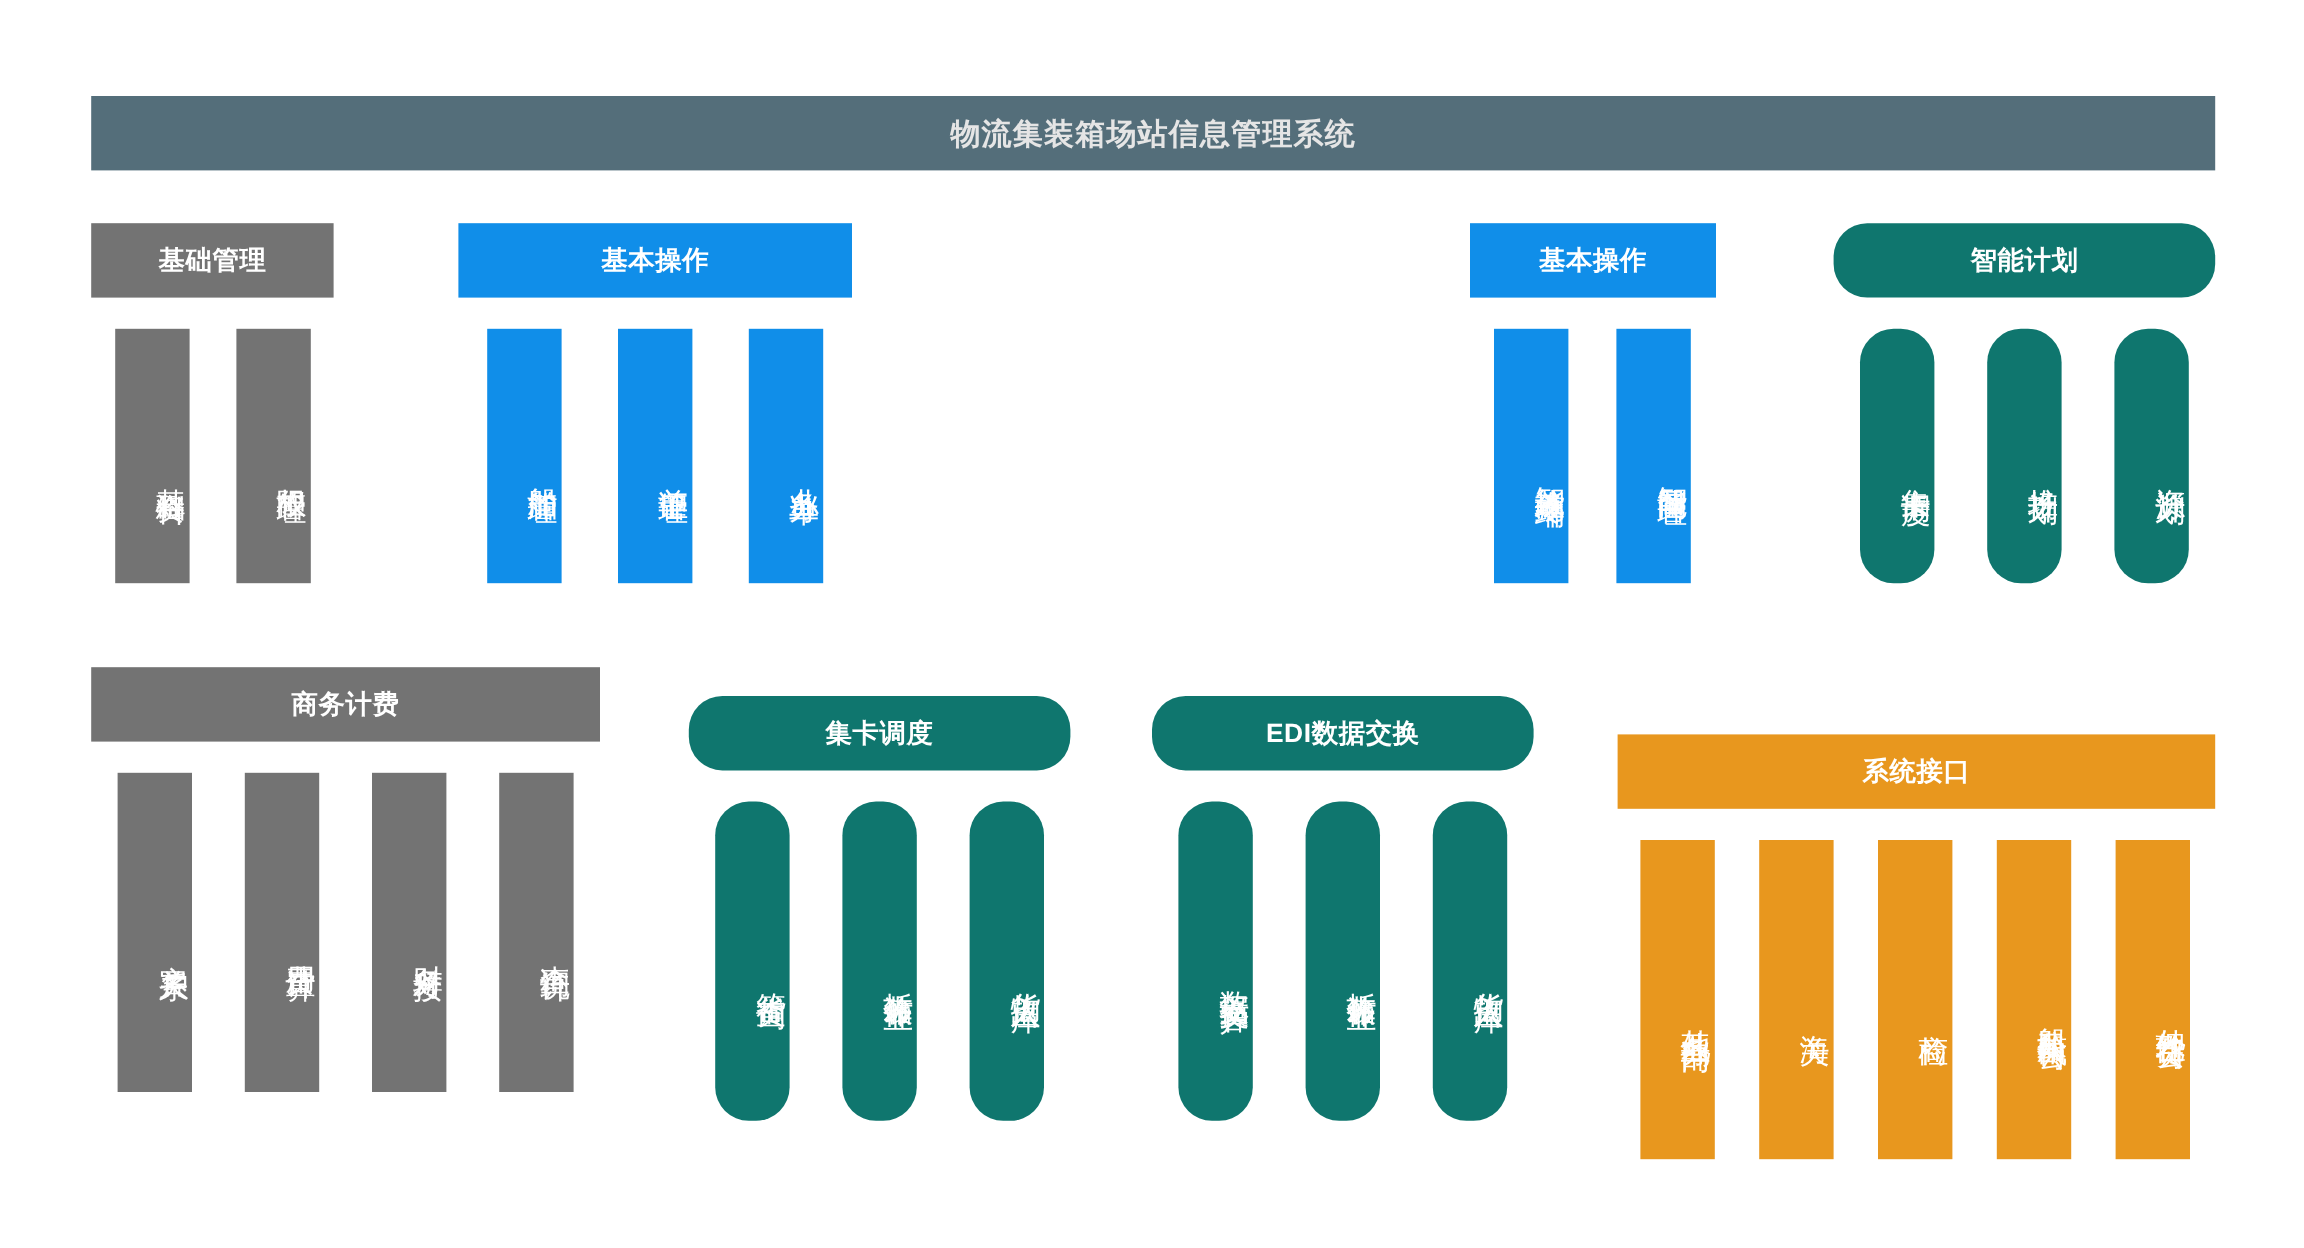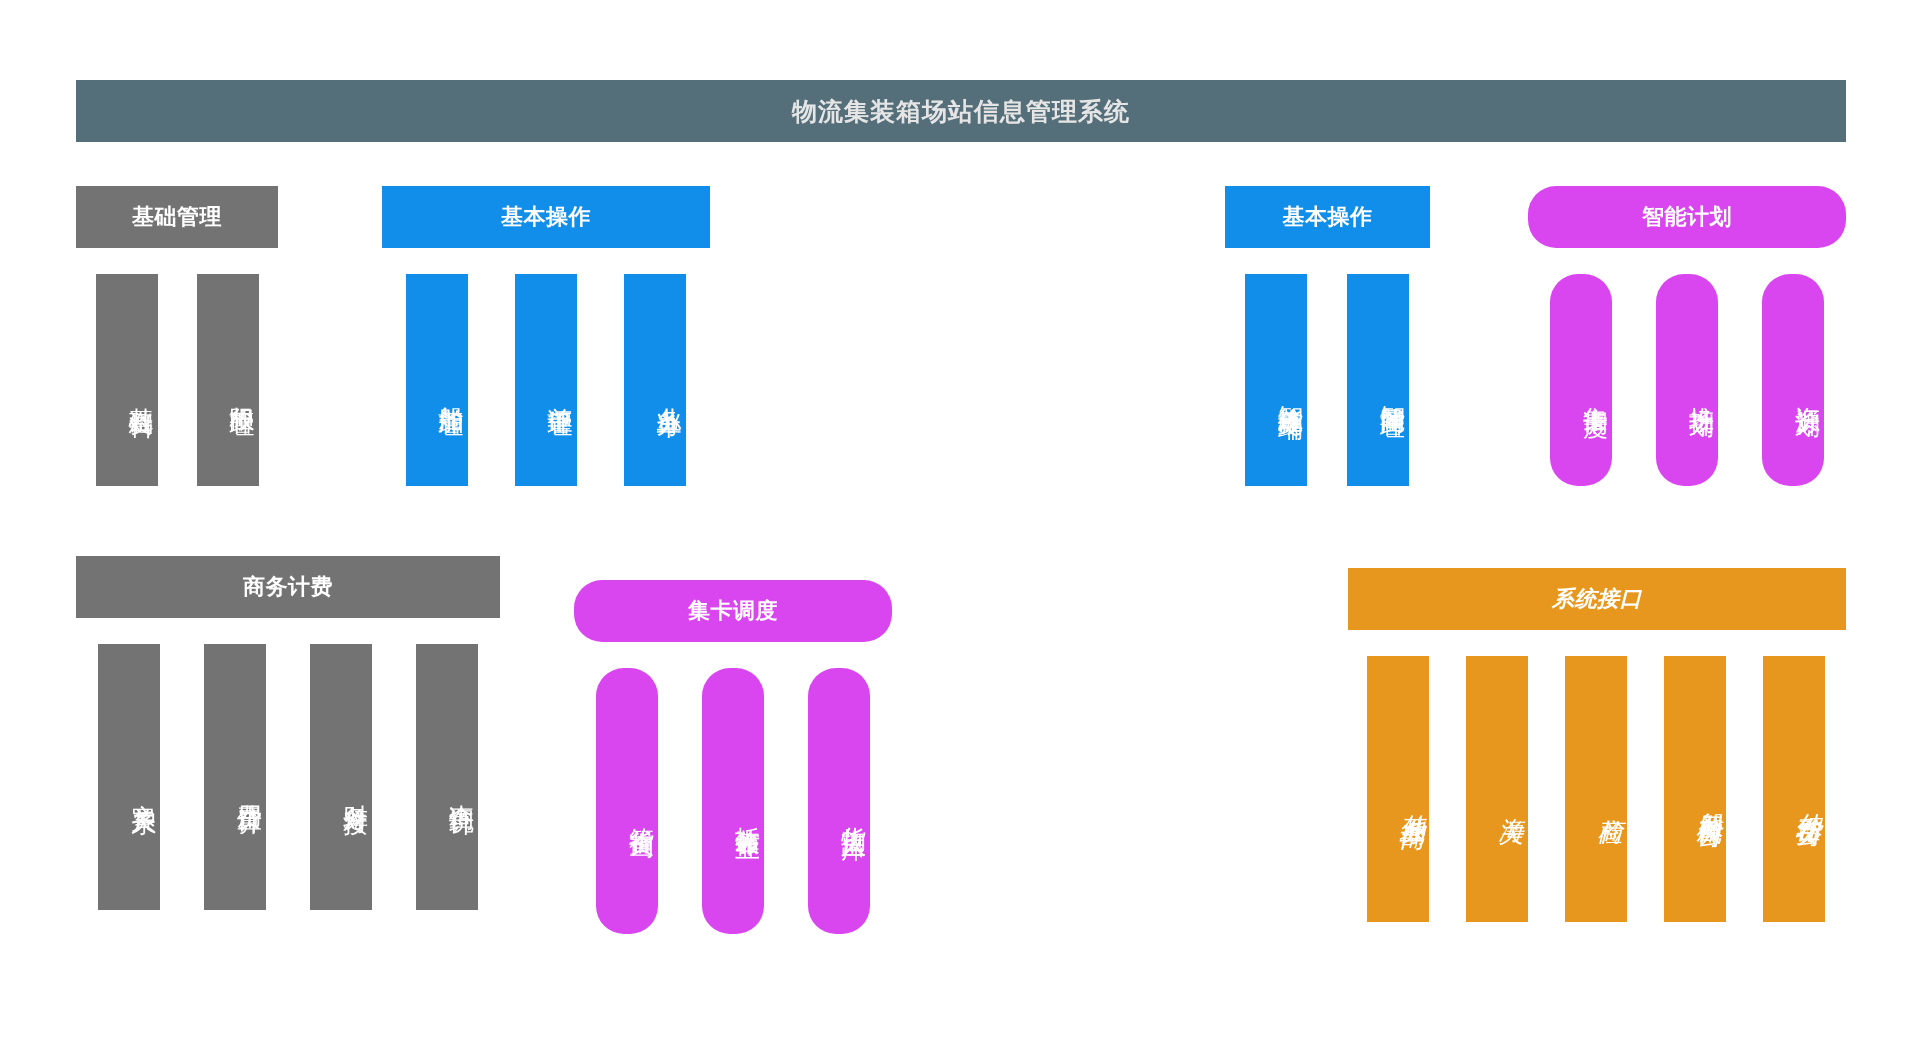--- a/index.html
+++ b/index.html
@@ -69,35 +69,35 @@
     writing-mode: vertical-rl;
     text-orientation: upright;
     padding: 34px 0 12px 0;
     letter-spacing: 2px;
     white-space: nowrap;
   }
 
   
   .theme-teal   .group-header,  .theme-teal   .child-card { background: #737373; }
   .theme-blue   .group-header,  .theme-blue   .child-card { background: #108ee9; }
-  .theme-purple .group-header,  .theme-purple .child-card { background: #d946ef; border-radius: 28px; }
+  .theme-purple .group-header,  .theme-purple .child-card { background: #0f766e; border-radius: 28px; }
   .theme-orange .group-header,  .theme-orange .child-card { background: #e8971e; }
 
   
   #g-basic-mgmt     { left: 76px;   top: 186px;  width: 202px; }
   #g-basic-ops      { left: 382px;  top: 186px;  width: 328px; }
   #g-freight-sta    { left: 800px;  top: 186px;  width: 328px; }
   #g-smart-ops      { left: 1225px; top: 186px;  width: 205px; }
   #g-smart-plan     { left: 1528px; top: 186px;  width: 318px; }
 
   
   #g-biz-billing    { left: 76px;   top: 556px;  width: 424px; }
   #g-mobile-tally   { left: 574px;  top: 580px;  width: 318px; }
   #g-edi-exchange   { left: 960px;  top: 580px;  width: 318px; }
-  #g-sys-interface  { left: 1348px; top: 568px;  width: 498px; font-style: italic; }
+  #g-sys-interface  { left: 1348px; top: 612px;  width: 498px; }
 
   
   .group-children { gap: 0; }
   .child-slot { display: flex; justify-content: center; }
 </style>
 </head>
 <body>
 
 <div id="canvas">
 
@@ -232,20 +232,42 @@
         </div>
       </div>
       <div class="child-slot" style="width:106px;">
         <div class="child-card" style="height:266px;">
           <span>货物入出库</span>
         </div>
       </div>
     </div>
   </div>
 
+  <div class="group theme-purple" id="g-edi-exchange">
+    <div class="group-header">
+      <span>EDI数据交换</span>
+    </div>
+    <div class="group-children">
+      <div class="child-slot" style="width:106px;">
+        <div class="child-card" style="height:266px;">
+          <span>数据交换客户</span>
+        </div>
+      </div>
+      <div class="child-slot" style="width:106px;">
+        <div class="child-card" style="height:266px;">
+          <span>拆装箱作业</span>
+        </div>
+      </div>
+      <div class="child-slot" style="width:106px;">
+        <div class="child-card" style="height:266px;">
+          <span>货物入出库</span>
+        </div>
+      </div>
+    </div>
+  </div>
 
   <div class="group theme-orange" id="g-sys-interface">
     <div class="group-header">
       <span>系统接口</span>
     </div>
     <div class="group-children">
       <div class="child-slot" style="width:99px;">
         <div class="child-card" style="height:266px;">
           <span>其他业务部门</span>
         </div>

